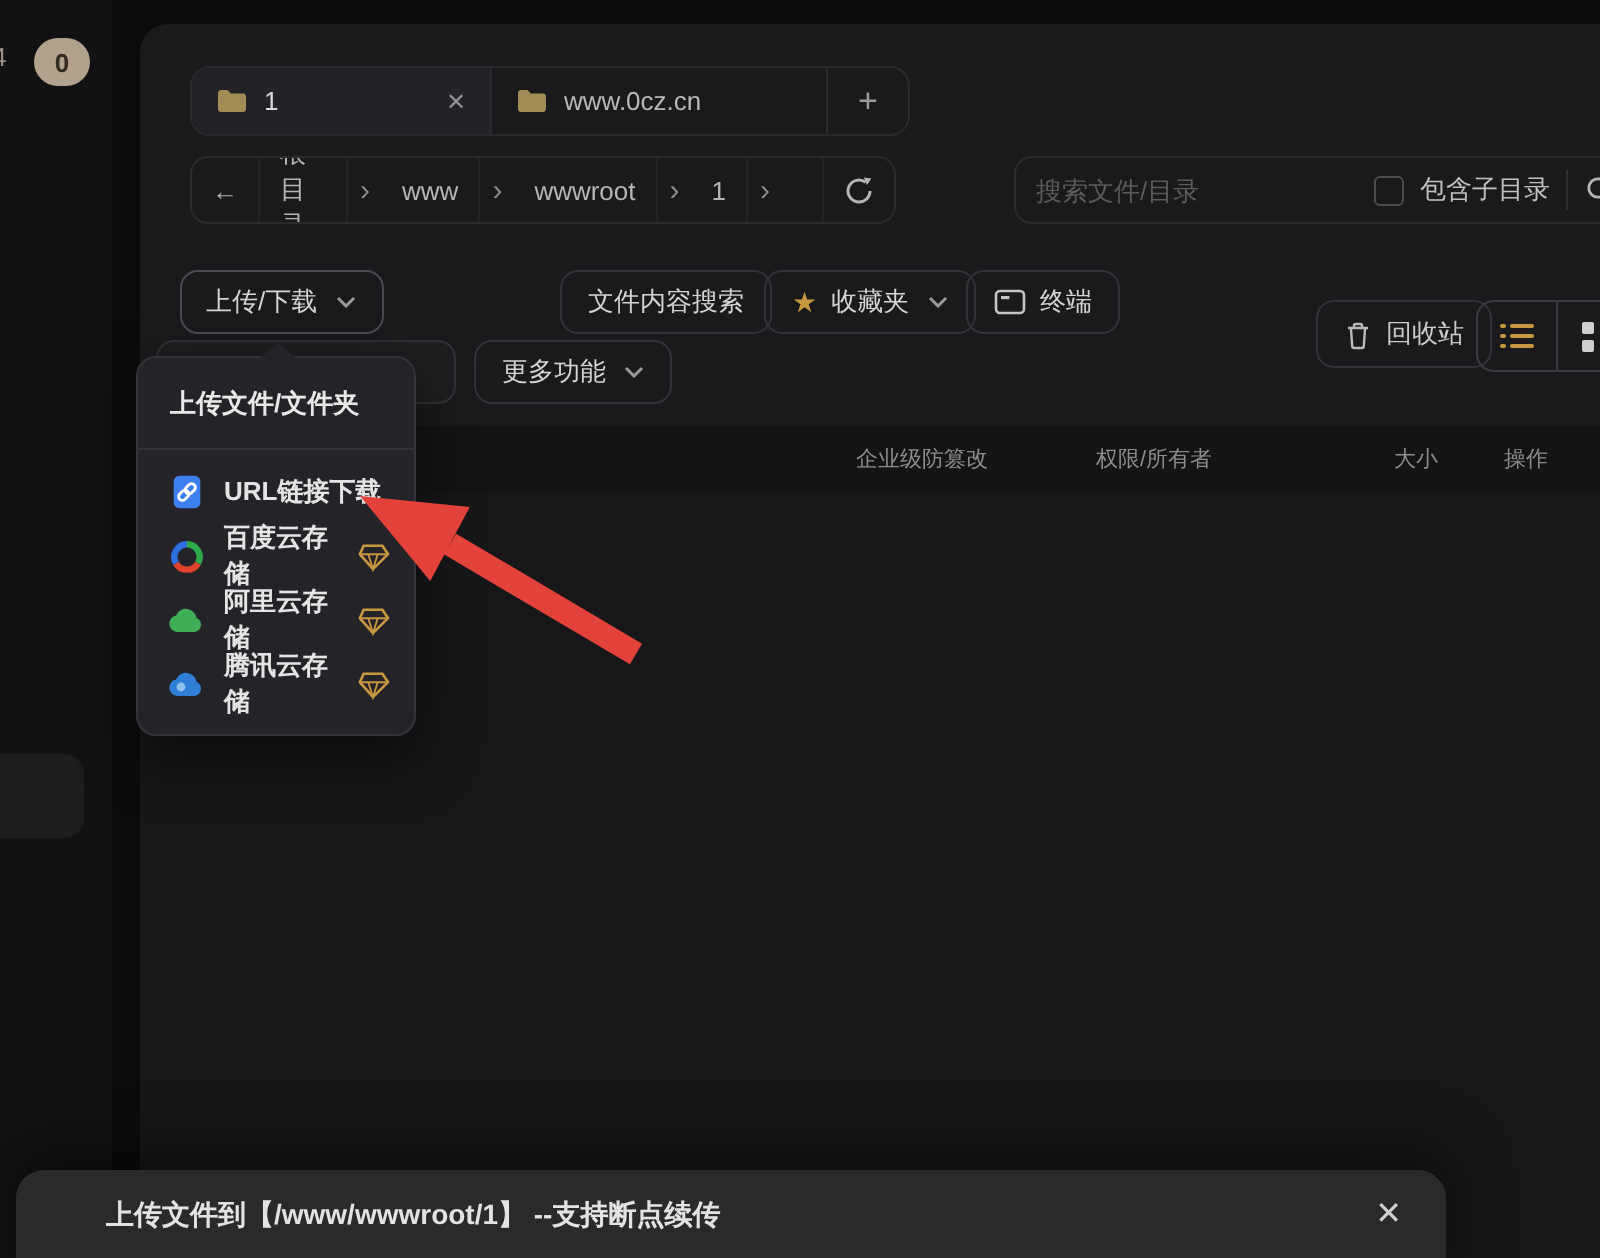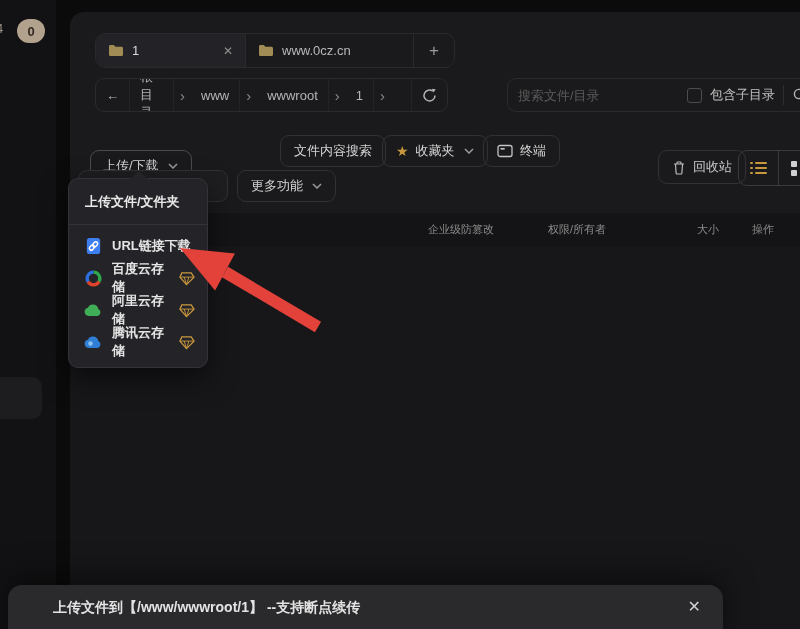--- a/index.html
+++ b/index.html
@@ -45,21 +45,21 @@
     color:#cccccc; font-size:13px; font-family:inherit; }
   .search-input::placeholder { color:#5a5a5a; }
   .checkbox { width:15px; height:15px; border:1.5px solid #4c4c4c; border-radius:3px; flex:none; }
   .check-label { color:#c0c0c0; white-space:nowrap; }
   .search-divider { width:1px; height:20px; background:#2e2e31; flex:none; }
   
   .btn { position:absolute; height:32px; display:flex; align-items:center; gap:7px;
     padding:0 13px; border:1px solid #323236; border-radius:9px; color:#d4d4d4;
     background:transparent; font-size:13px; white-space:nowrap; }
   .btn .chev { display:flex; margin-left:2px; }
-  .btn-upload { left:20px; top:138px; border-color:#4a4a50;padding-left:12px; }
+  .btn-upload { left:20px; top:123px; border-color:#4a4a50;padding-left:12px; }
   .btn-new { left:122px; top:123px; }
   .btn-csearch { left:210px; top:123px; }
   .btn-fav { left:312px; top:123px; }
   .btn-term { left:413px; top:123px; }
   .btn-hidden { left:8px; top:158px; width:150px; background:#1e1e20; }
   .btn-more { left:167px; top:158px;font-family:Liberation Mono, monospace; }
   .btn-recycle { left:588px; top:138px; height:34px; color:#c9c9c9; }
   .viewtoggle { position:absolute; left:668px; top:138px; height:36px; display:flex;
     border:1px solid #3a3a3e; border-radius:9px; overflow:hidden; }
   .view-cell { width:39px; display:flex; align-items:center; justify-content:center; }

